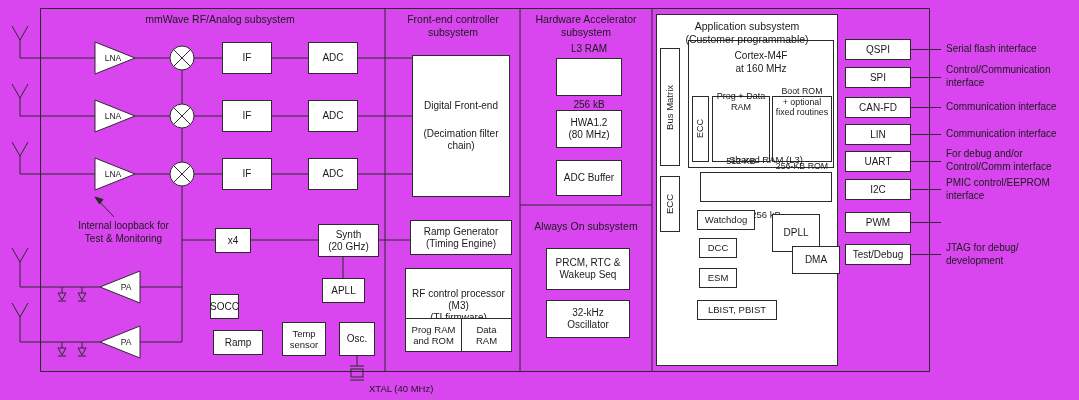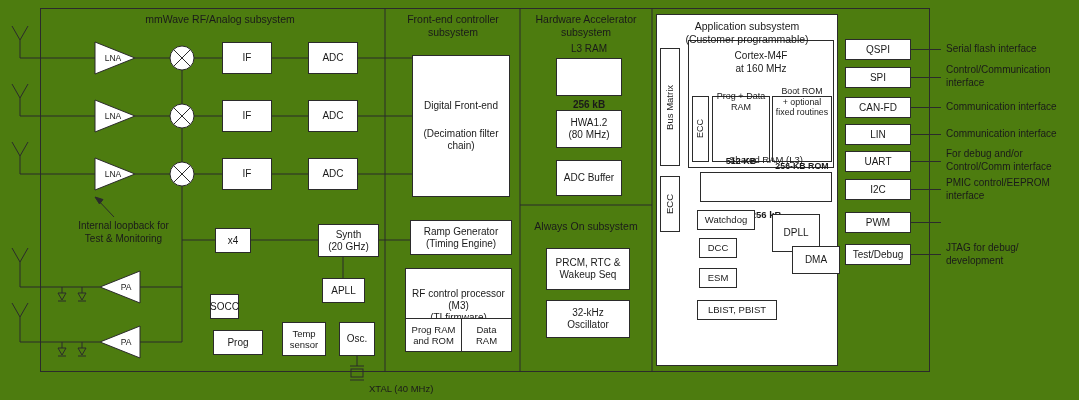--- a/index.html
+++ b/index.html
@@ -1,26 +1,26 @@
 <!DOCTYPE html>
 <html><head>
 <meta charset="utf-8">
 <style>
   * { margin:0; padding:0; box-sizing:border-box; }
   html,body { background:#ffffff; }
   body { font-family:"Liberation Sans", sans-serif; color:#1a1a1a; }
-  #stage { position:relative; width:1079px; height:400px; background:#4d7c0f; overflow:hidden; }
+  #stage { position:relative; width:1079px; height:400px; background:#d946ef; overflow:hidden; }
   .sec { position:absolute; border:1px solid #2b2b2b; background:transparent; z-index:0; }
   svg.wires { position:absolute; left:0; top:0; z-index:1; pointer-events:none; }
   .box { position:absolute; border:1px solid #2b2b2b; background:#fff; display:flex; flex-direction:column;
          align-items:center; justify-content:center; text-align:center; font-size:10px; line-height:1.18;
          white-space:pre-line; z-index:3; }
   .lbl { position:absolute; font-size:10px; line-height:1.25; white-space:pre-line; z-index:4; }
   .center { text-align:center; }
-  .b { font-weight:bold;margin-top:44px; }
+  .b { font-weight:normal;margin-top:44px; }
   .vtext { writing-mode:vertical-rl; transform:rotate(180deg); }
 </style>
 </head>
 <body>
 
 <div id="stage">
 
   <div class="sec" style="left:40px;top:8px;width:890px;height:364px"></div>
   <div class="sec" style="left:656px;top:14px;width:182px;height:352px;z-index:2;background:#fff"></div>
 
@@ -107,21 +107,21 @@
   <div class="box" style="left:308px;top:158px;width:50px;height:32px"><span>ADC</span></div>
 
   <div class="lbl center" style="left:66px;top:220px;width:115px">Internal loopback for
 Test &amp; Monitoring</div>
 
   <div class="box" style="left:215px;top:228px;width:36px;height:25px"><span>x4</span></div>
   <div class="box" style="left:318px;top:224px;width:61px;height:33px"><span>Synth
 (20 GHz)</span></div>
   <div class="box" style="left:322px;top:278px;width:43px;height:25px"><span>APLL</span></div>
   <div class="box" style="left:210px;top:294px;width:29px;height:25px"><span>SOCC</span></div>
-  <div class="box" style="left:213px;top:330px;width:50px;height:25px"><span>Prog</span></div>
+  <div class="box" style="left:213px;top:330px;width:50px;height:25px"><span>Ramp</span></div>
   <div class="box" style="left:282px;top:322px;width:44px;height:34px;font-size:9.5px"><span>Temp
 sensor</span></div>
   <div class="box" style="left:339px;top:322px;width:36px;height:34px"><span>Osc.</span></div>
   <div class="lbl" style="left:369px;top:383px;width:100px;font-size:9.5px">XTAL (40 MHz)</div>
 
   <div class="box" style="left:412px;top:55px;width:98px;height:142px">
     <span>Digital Front-end</span>
     <span style="margin-top:16px">(Decimation filter
 chain)</span>
   </div>

